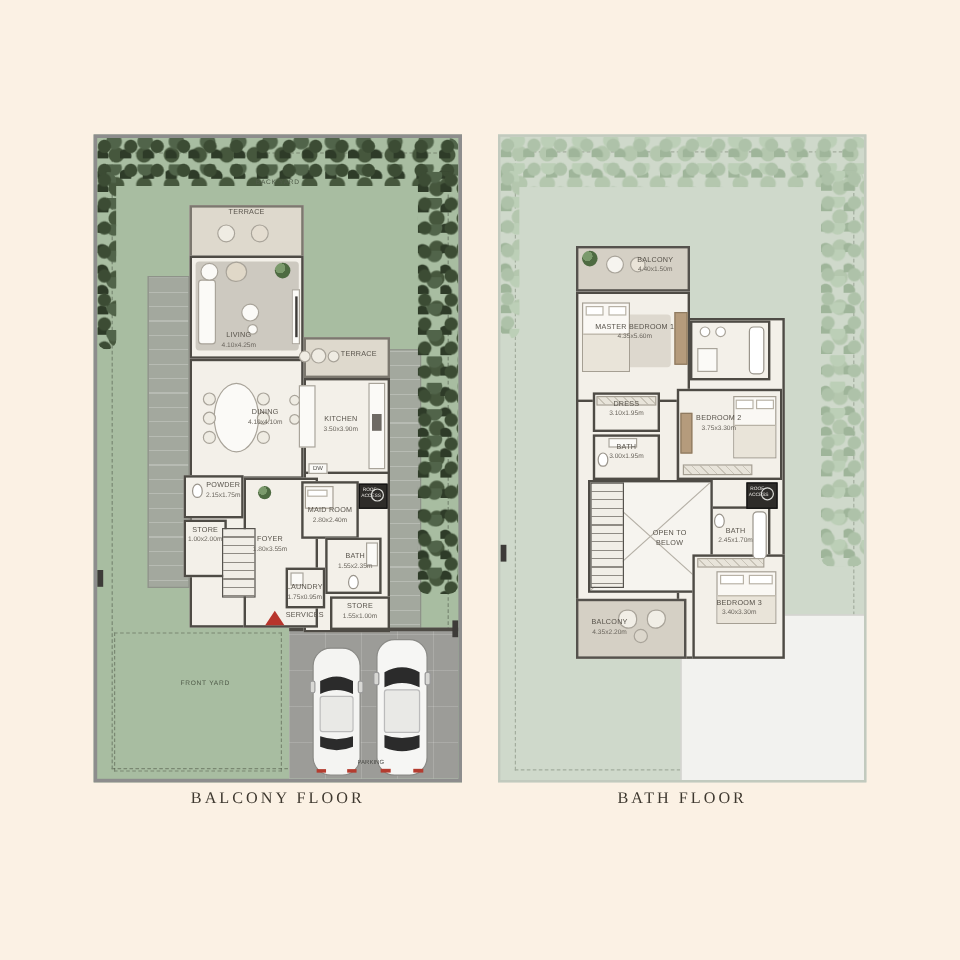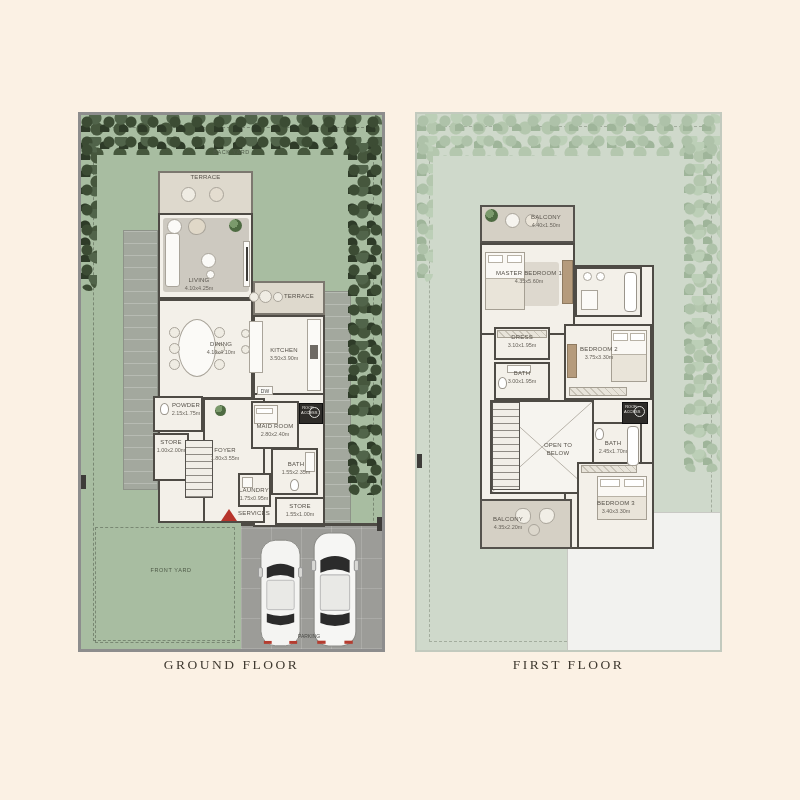--- a/index.html
+++ b/index.html
@@ -351,14 +351,14 @@
   <div class="lab" style="left:66px;top:402px;width:50px;">
       <span class="nm">BALCONY</span>
       <span class="dm">4.35x2.20m</span>
     </div>
   <div class="lab" style="left:168px;top:386px;width:62px;">
       <span class="nm">BEDROOM 3</span>
       <span class="dm">3.40x3.30m</span>
     </div>
 </div>
 
-<div class="caption" style="left:78px;top:657px;width:307px;"><span>GROUND FLOOR</span></div>
-<div class="caption" style="left:415px;top:657px;width:307px;"><span>FIRST FLOOR</span></div>
+<div class="caption" style="left:78px;top:657px;width:307px;"><span>BALCONY FLOOR</span></div>
+<div class="caption" style="left:415px;top:657px;width:307px;"><span>BATH FLOOR</span></div>
 
 </body></html>

